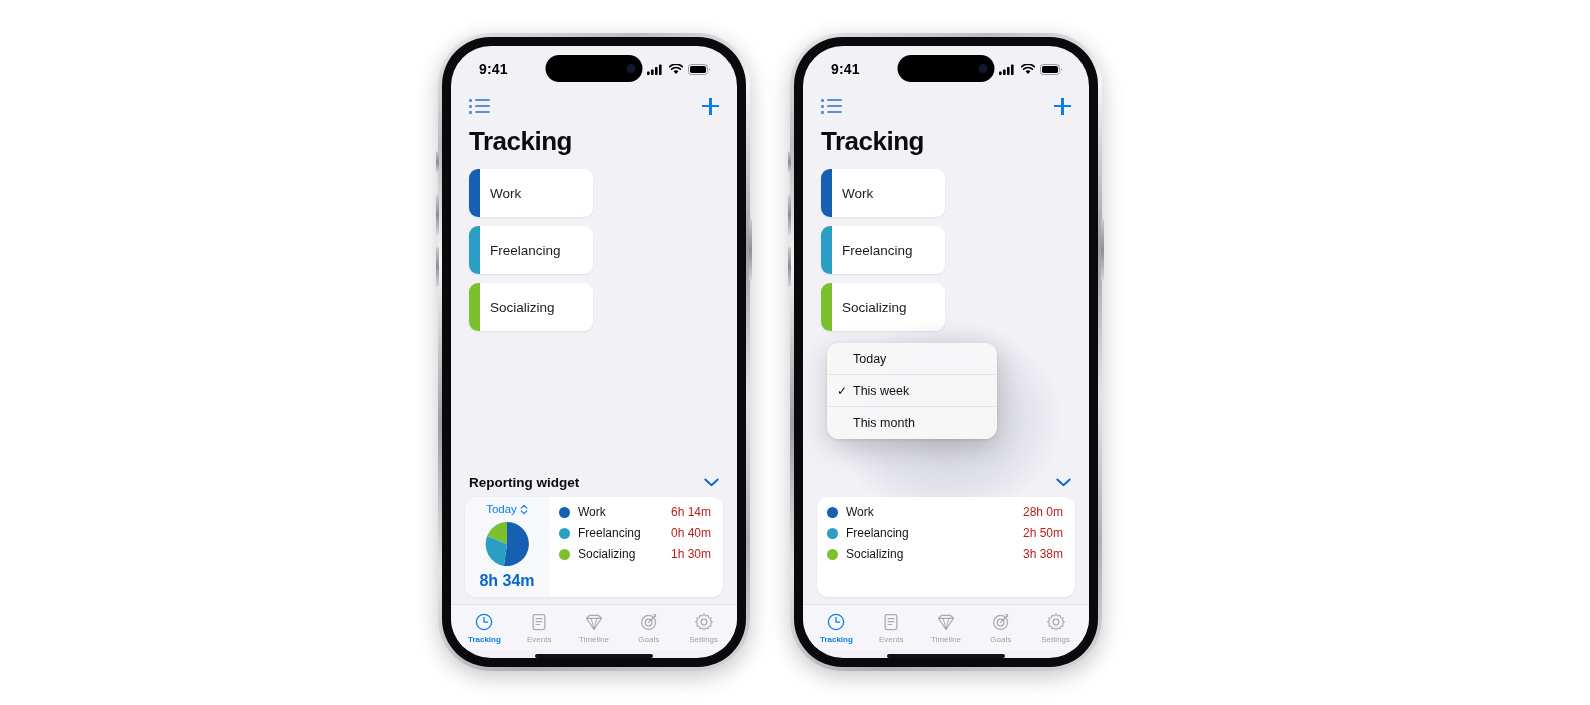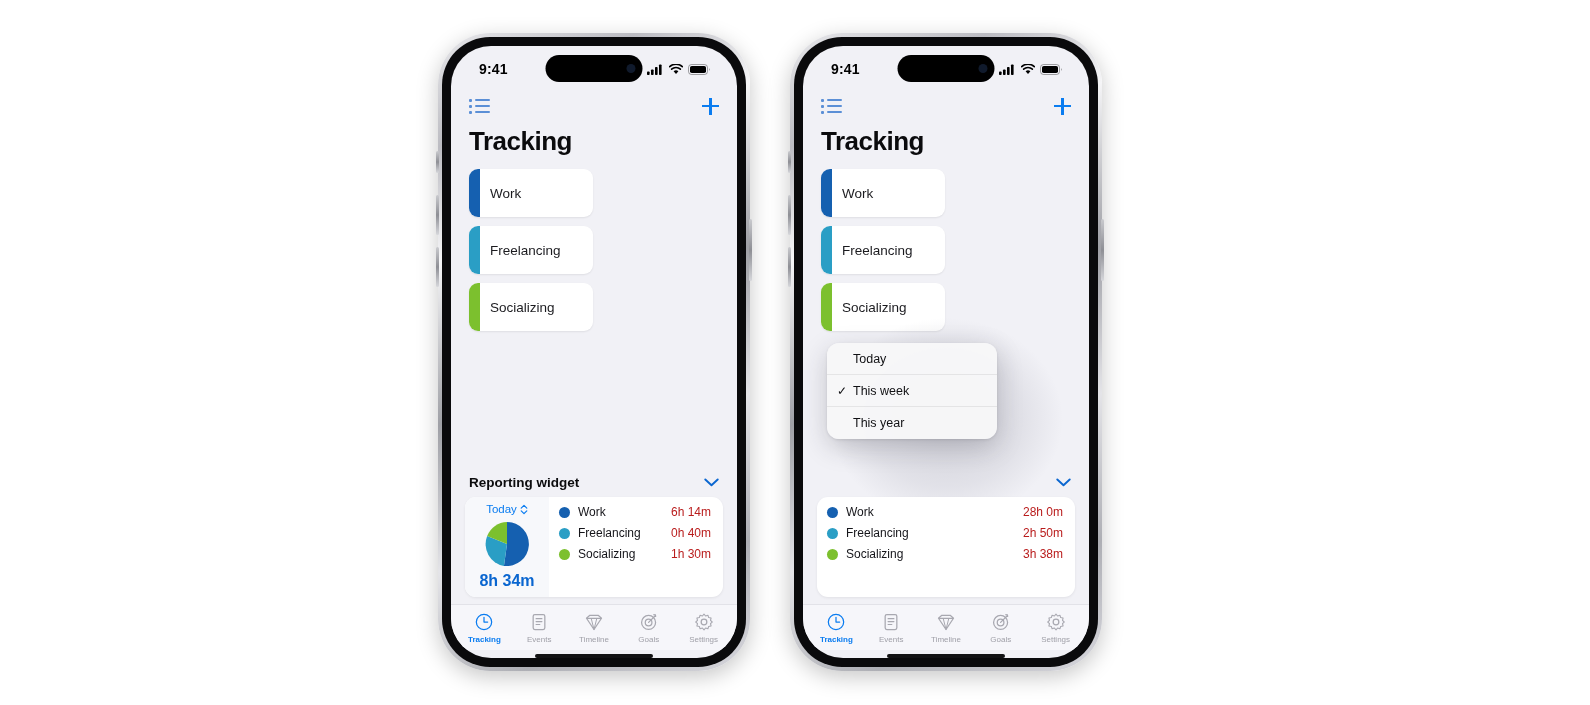--- a/index.html
+++ b/index.html
@@ -488,21 +488,21 @@
           <div class="menu-item">
             <span class="menu-check"></span>
             <span class="menu-label">Today</span>
           </div>
           <div class="menu-item">
             <span class="menu-check">✓</span>
             <span class="menu-label">This week</span>
           </div>
           <div class="menu-item">
             <span class="menu-check"></span>
-            <span class="menu-label">This year</span>
+            <span class="menu-label">This month</span>
           </div>
         </div>
 
       </div>
     </div>
   </div>
 
 </div>
 
 </body></html>

